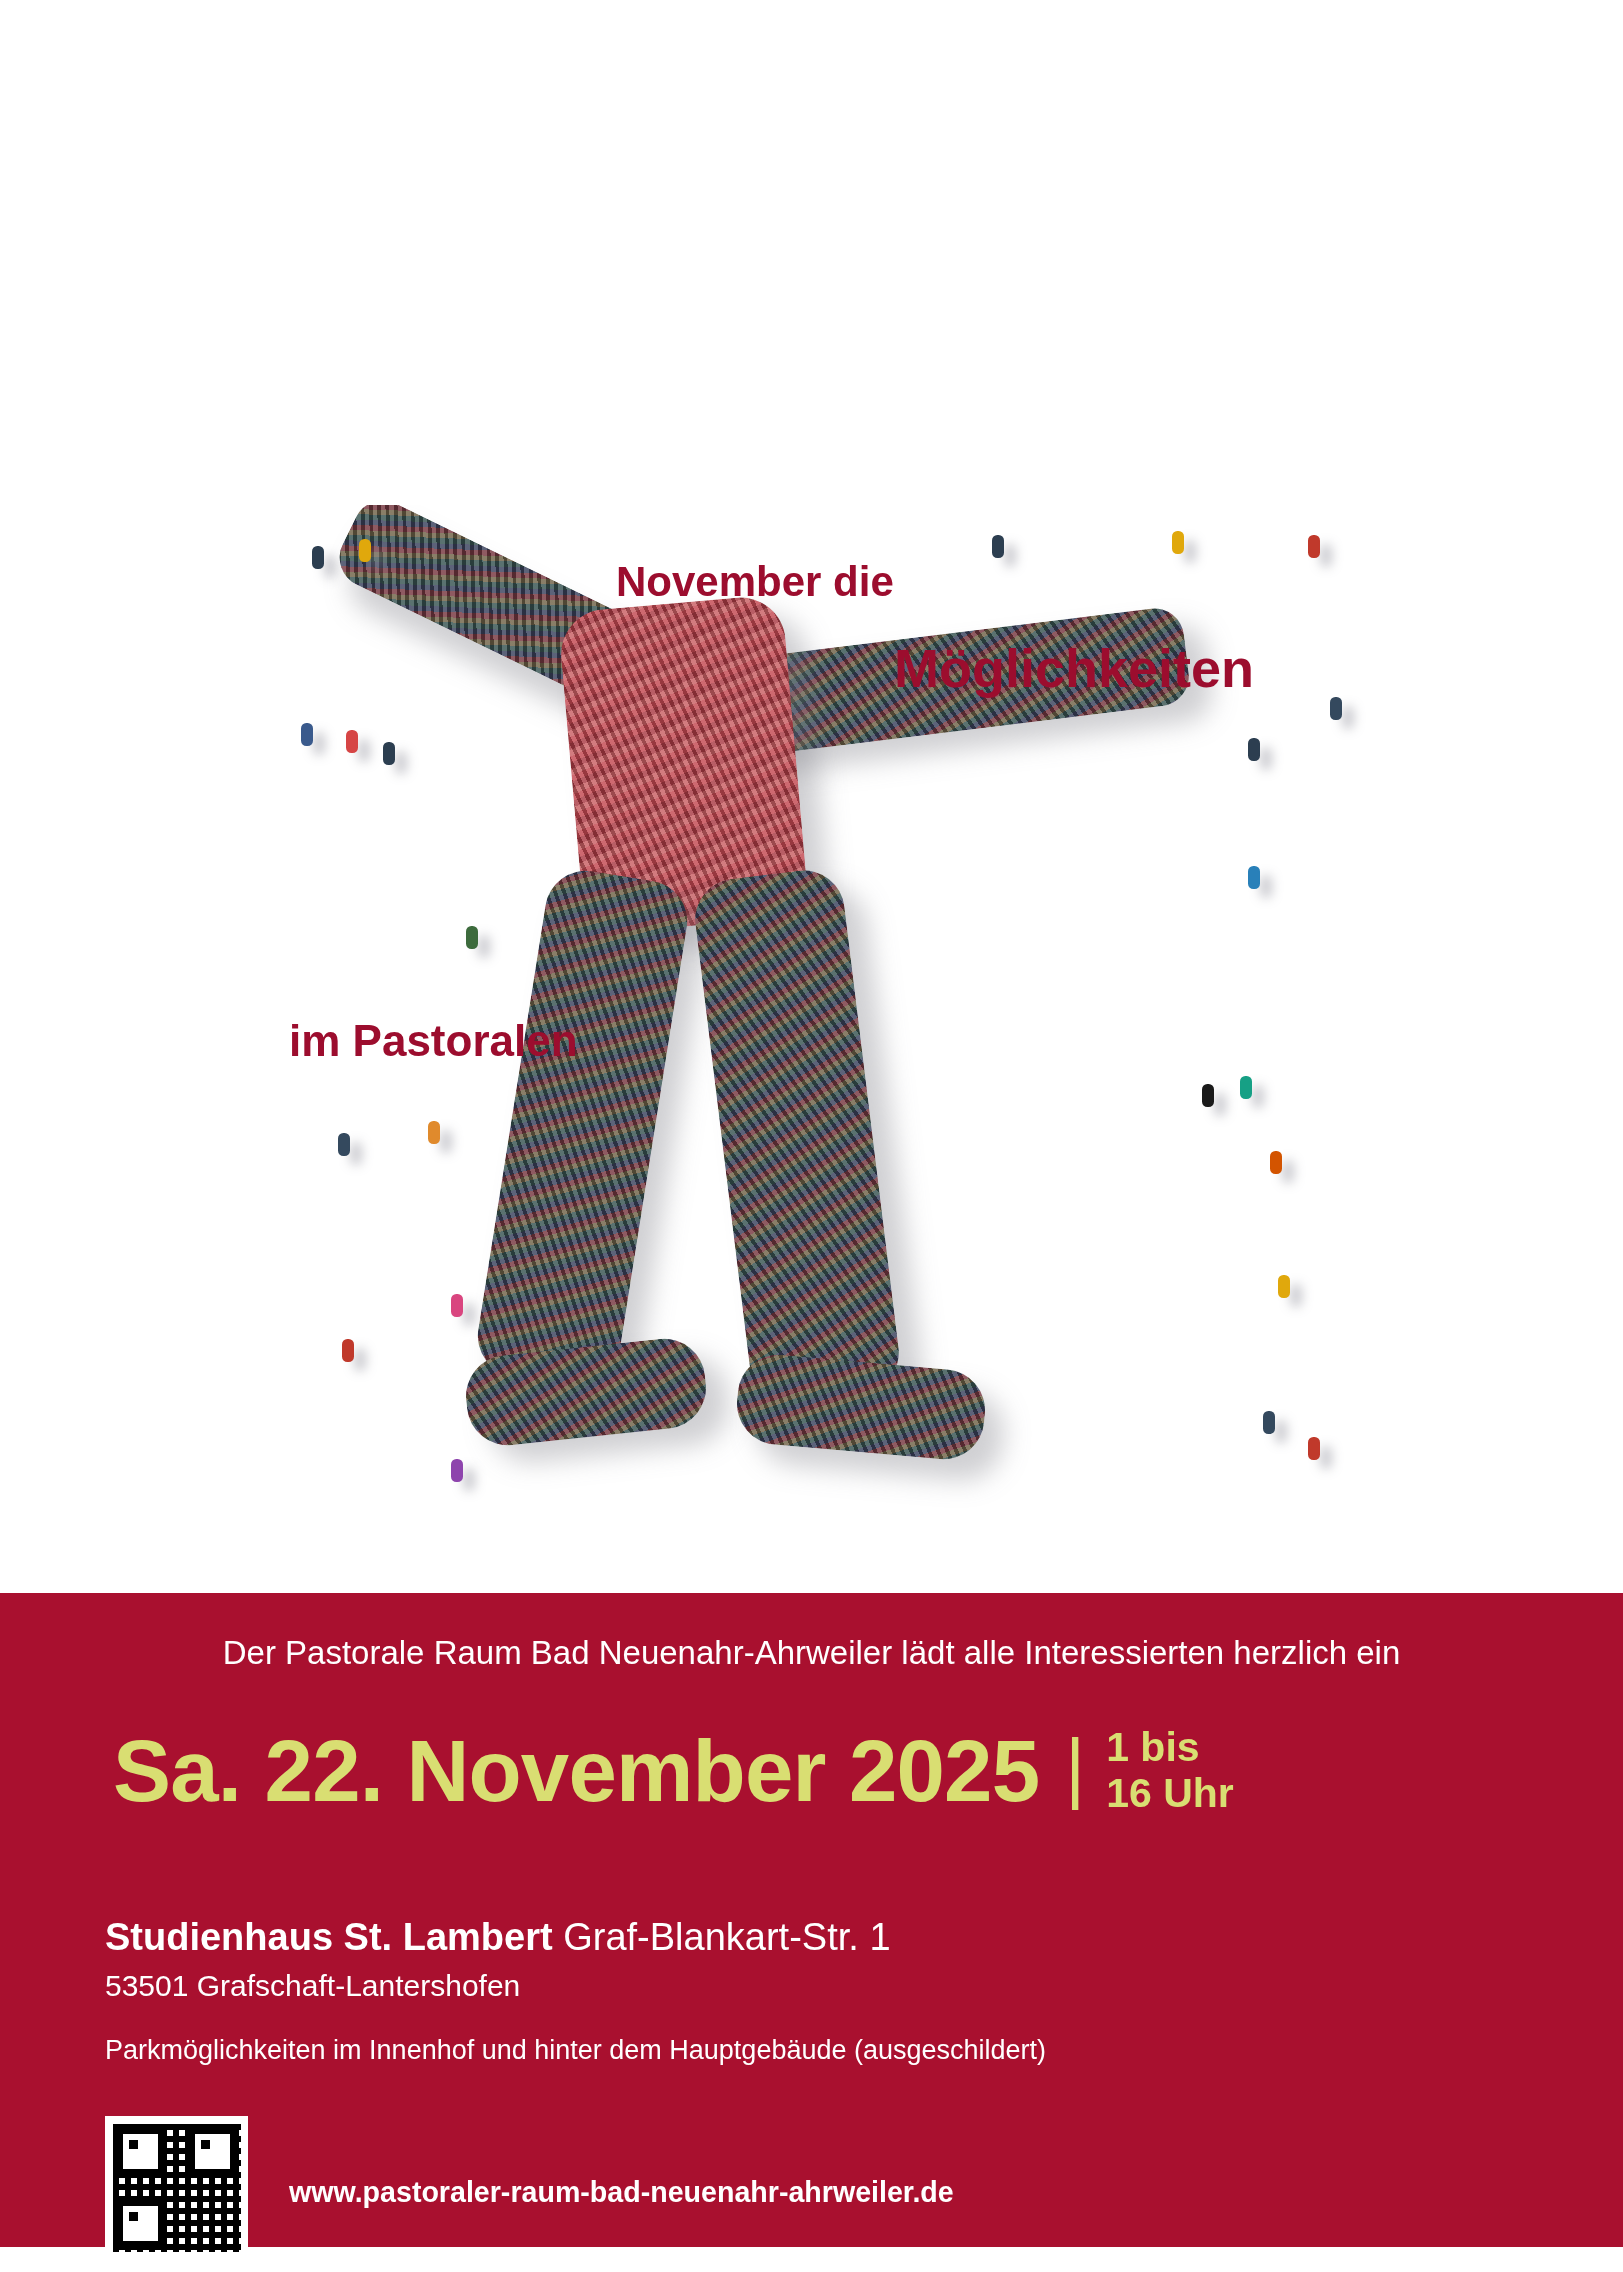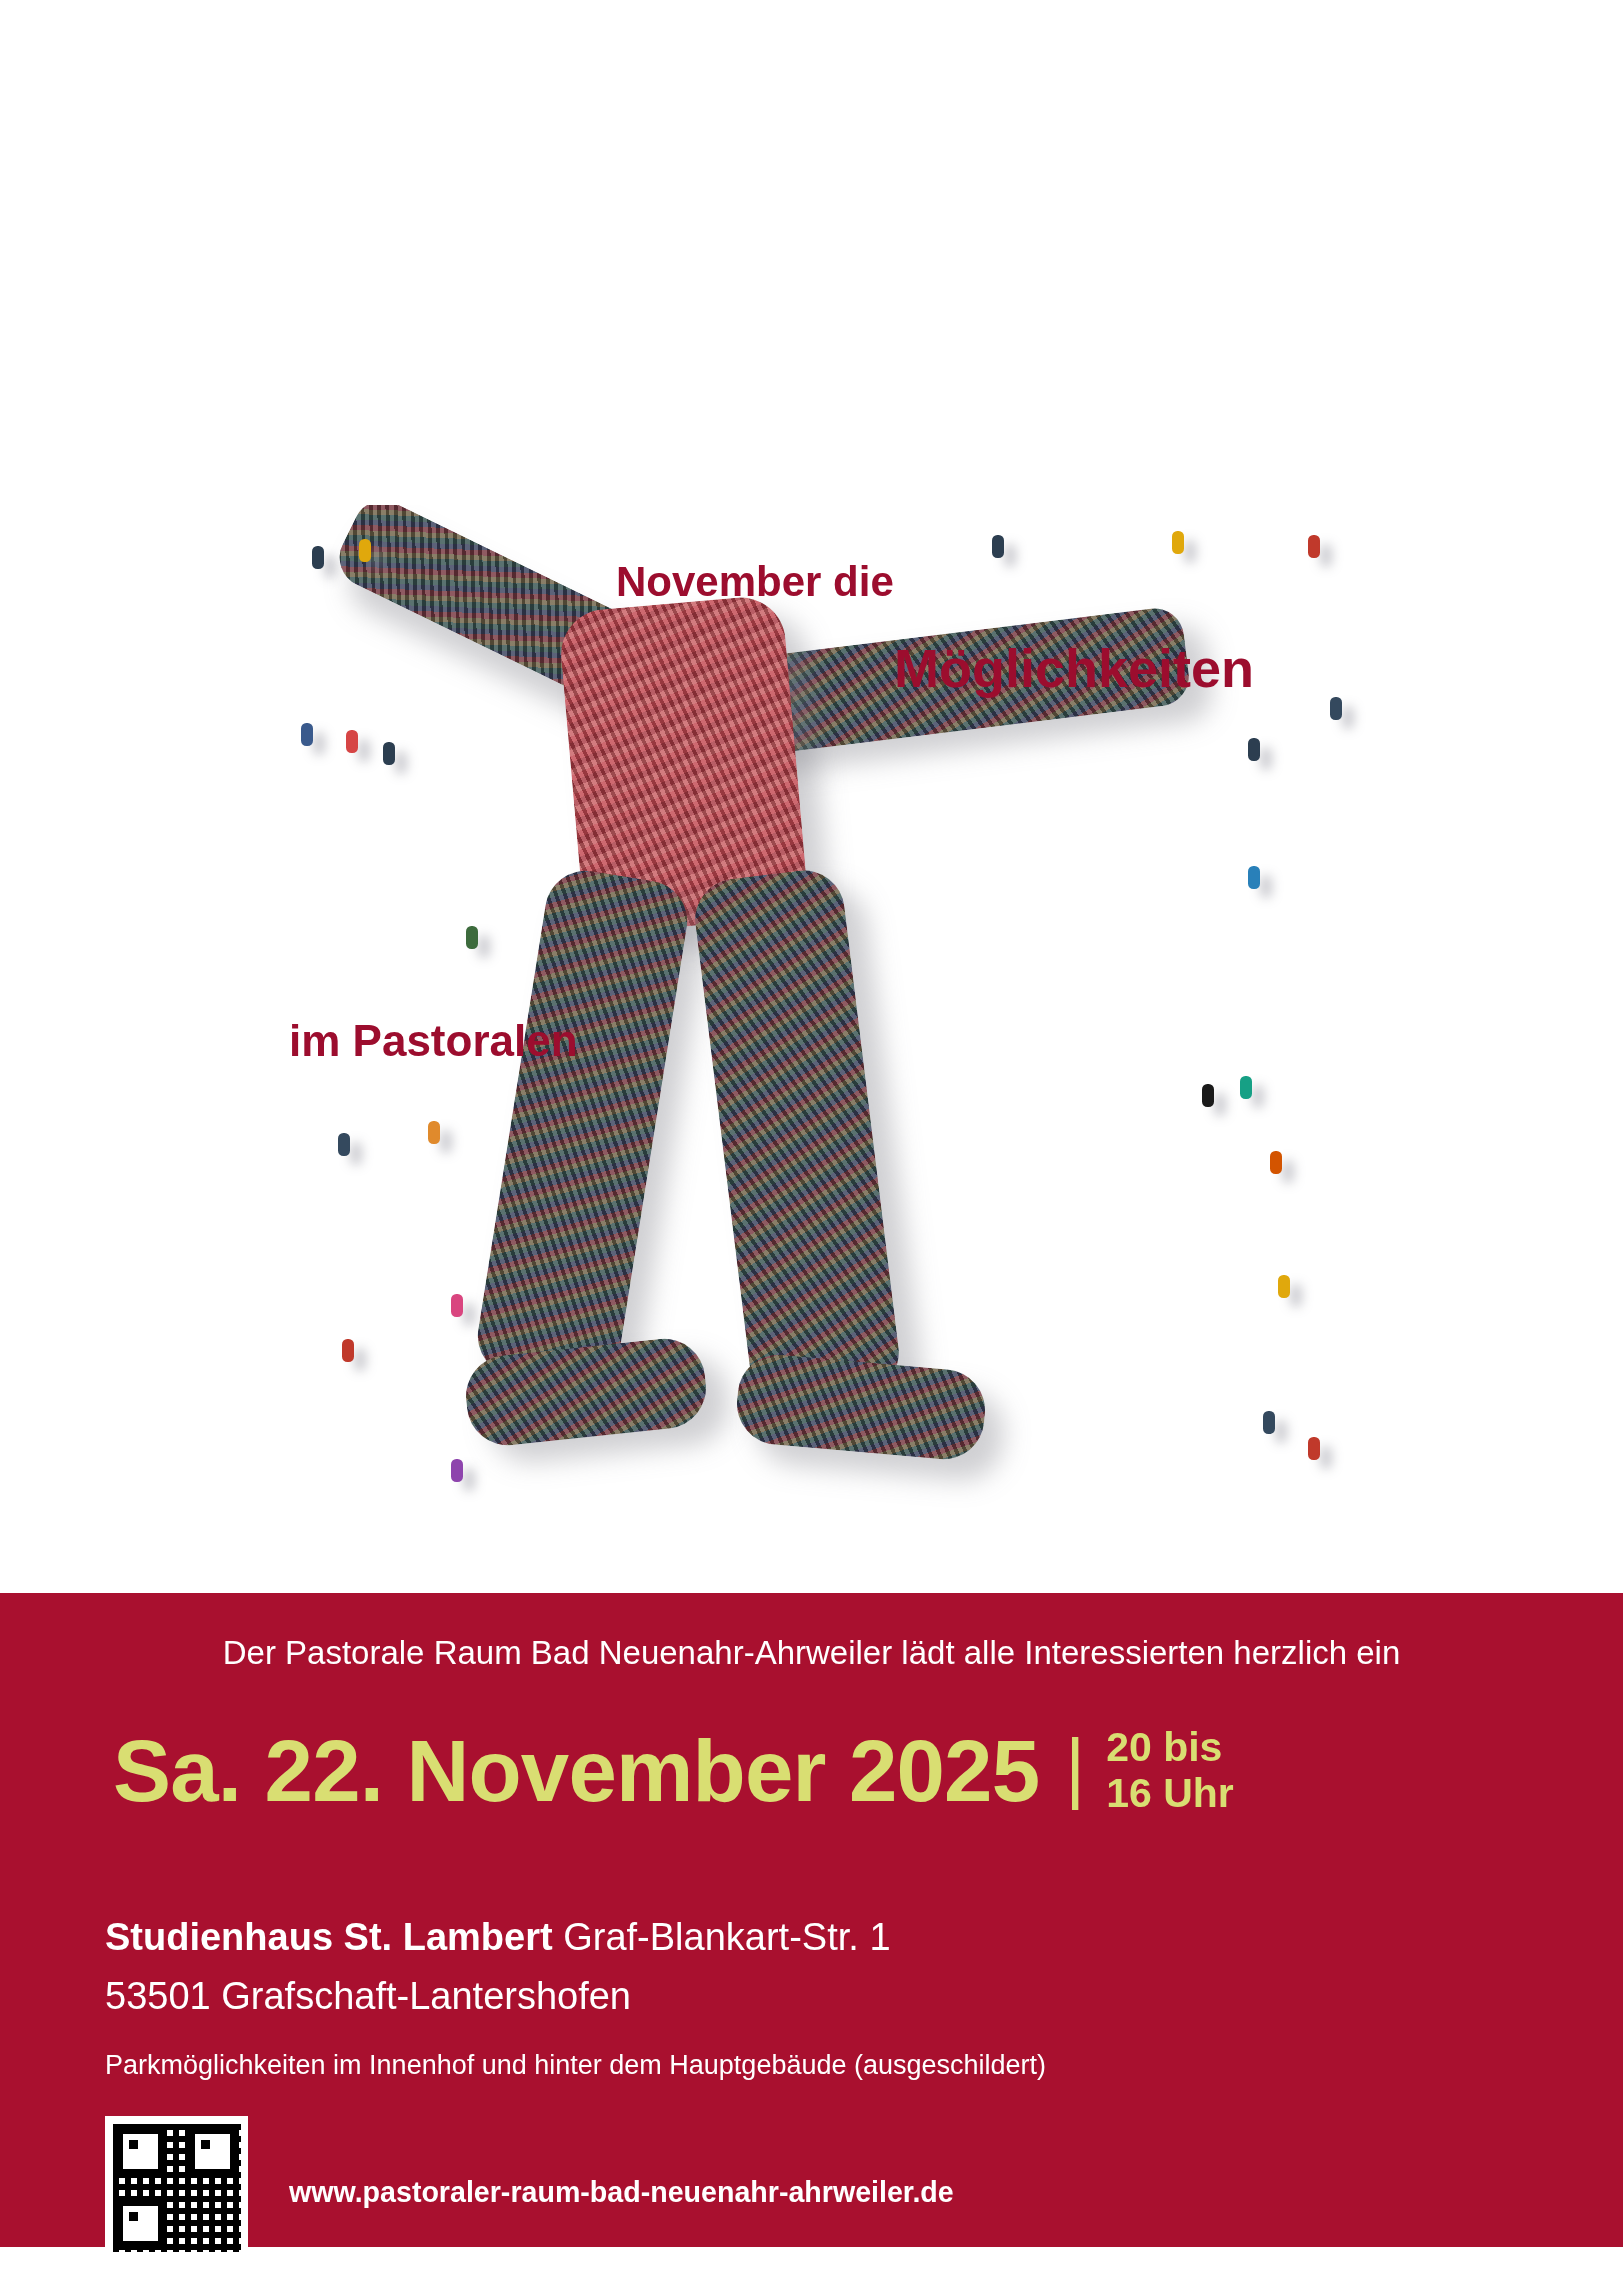--- a/index.html
+++ b/index.html
@@ -221,21 +221,21 @@
 
   .venue-block {
     position: absolute;
     left: 105px;
     top: 323px;
     color: #ffffff;
   }
   .venue-line1 { font-size: 38px; white-space: nowrap; }
   .venue-name { font-weight: bold; }
   .venue-street { font-weight: normal; }
-  .venue-line2 { font-size: 38px; margin-top: 16px; white-space: nowrap; }
+  .venue-line2 { font-size: 30px; margin-top: 10px; white-space: nowrap; }
   .venue-parking { font-size: 27px; margin-top: 32px; white-space: nowrap; }
 
   .url-text {
     position: absolute;
     left: 289px;
     top: 2176px;
     color: #ffffff;
     font-size: 28.6px;
     font-weight: bold;
     white-space: nowrap;
@@ -330,21 +330,21 @@
   </div>
 
   <div class="footer">
 
     <div class="footer-invite">Der Pastorale Raum Bad Neuenahr-Ahrweiler lädt alle Interessierten herzlich ein</div>
 
     <div class="date-row">
       <div class="date-main">Sa. 22. November 2025</div>
       <div class="date-sep">|</div>
       <div class="date-time">
-        <div>20 bis</div>
+        <div>1 bis</div>
         <div>16 Uhr</div>
       </div>
     </div>
 
     <div class="venue-block">
       <div class="venue-line1">
         <span class="venue-name">Studienhaus St. Lambert</span>
         <span class="venue-street">Graf-Blankart-Str. 1</span>
       </div>
       <div class="venue-line2">53501 Grafschaft-Lantershofen</div>

